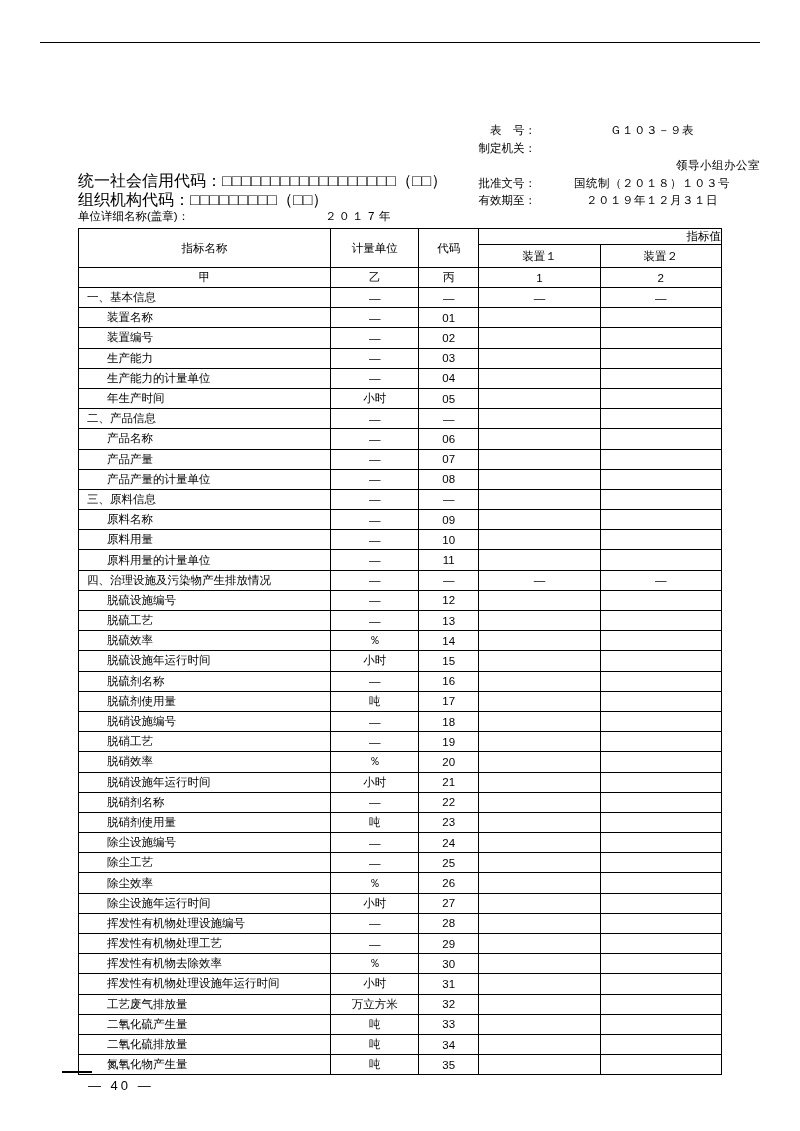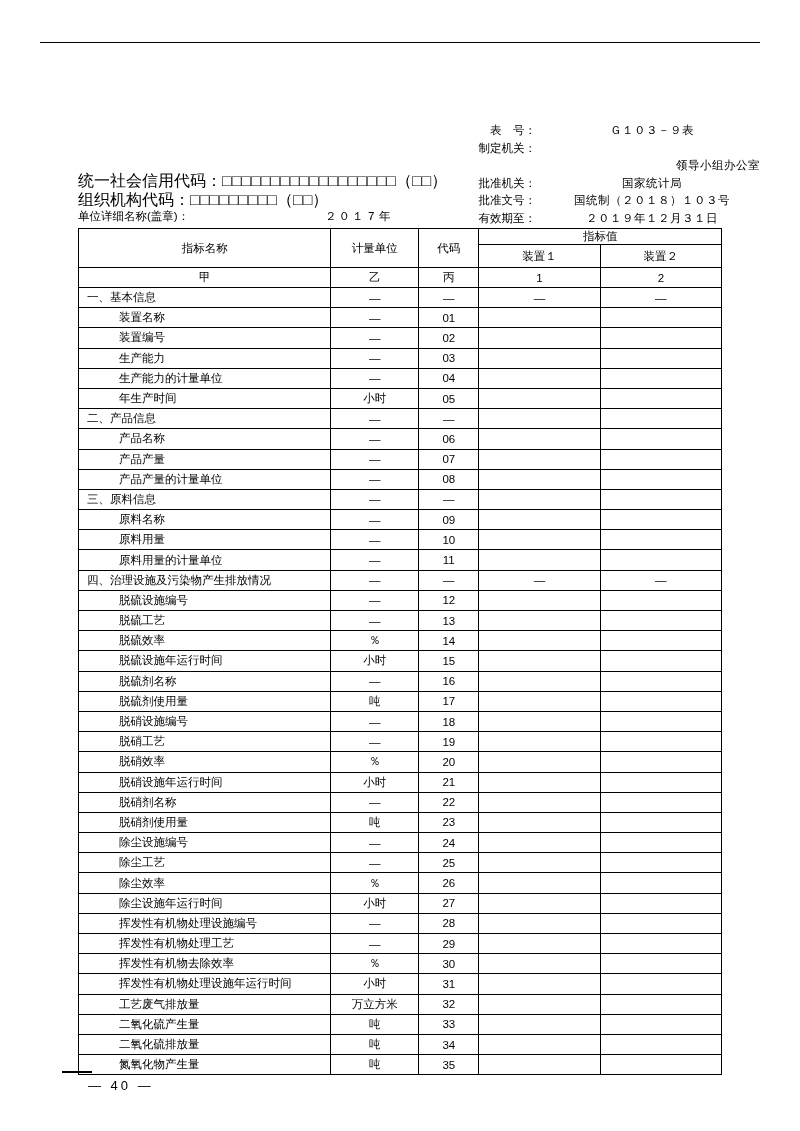--- a/index.html
+++ b/index.html
@@ -102,31 +102,31 @@
     font-size: 11.5px;
   }
   table.main td, table.main th {
     border: 1px solid #000;
     padding: 0;
     font-weight: normal;
   }
   .h-name { width: 252px; height: 30px; text-align: center; }
   .h-unit { width: 88px; text-align: center; }
   .h-code { width: 60px; text-align: center; }
-  .h-val  { text-align: center; }
+  .h-val  { text-align: right; }
   .sub-dev { width: 122px; text-align: center; height: 22px;}
   .row-ab td { height: 19px; text-align: center; }
   .r-name {
     text-align: left;
     padding-left: 8px;
     height: 19.2px;
     white-space: nowrap;
   }
   .r-name.lvl1 { padding-left: 8px; }
-  .r-name.lvl2 { padding-left: 40px; }
+  .r-name.lvl2 { padding-left: 28px; }
   .r-unit, .r-code { text-align: center; }
   .r-v1, .r-v2 { text-align: center; }
 
   .footer {
     position: absolute;
     bottom: 38px;
     left: 0;
     width: 800px;
     text-align: left;
     font-size: 13px;
@@ -156,24 +156,20 @@
     <div class="meta-row">
       <span class="meta-label">表　号：</span>
       <span class="meta-value">Ｇ１０３－９表</span>
     </div>
     <div class="meta-row">
       <span class="meta-label">制定机关：</span>
     </div>
     <div class="meta-row">
       <span class="meta-label"></span>
       <span class="meta-value right">领导小组办公室</span>
-    </div>
-    <div class="meta-row">
-      <span class="meta-label">批准机关：</span>
-      <span class="meta-value">国家统计局</span>
     </div>
     <div class="meta-row">
       <span class="meta-label">批准文号：</span>
       <span class="meta-value">国统制（２０１８）１０３号</span>
     </div>
     <div class="meta-row">
       <span class="meta-label">有效期至：</span>
       <span class="meta-value">２０１９年１２月３１日</span>
     </div>
   </div>

